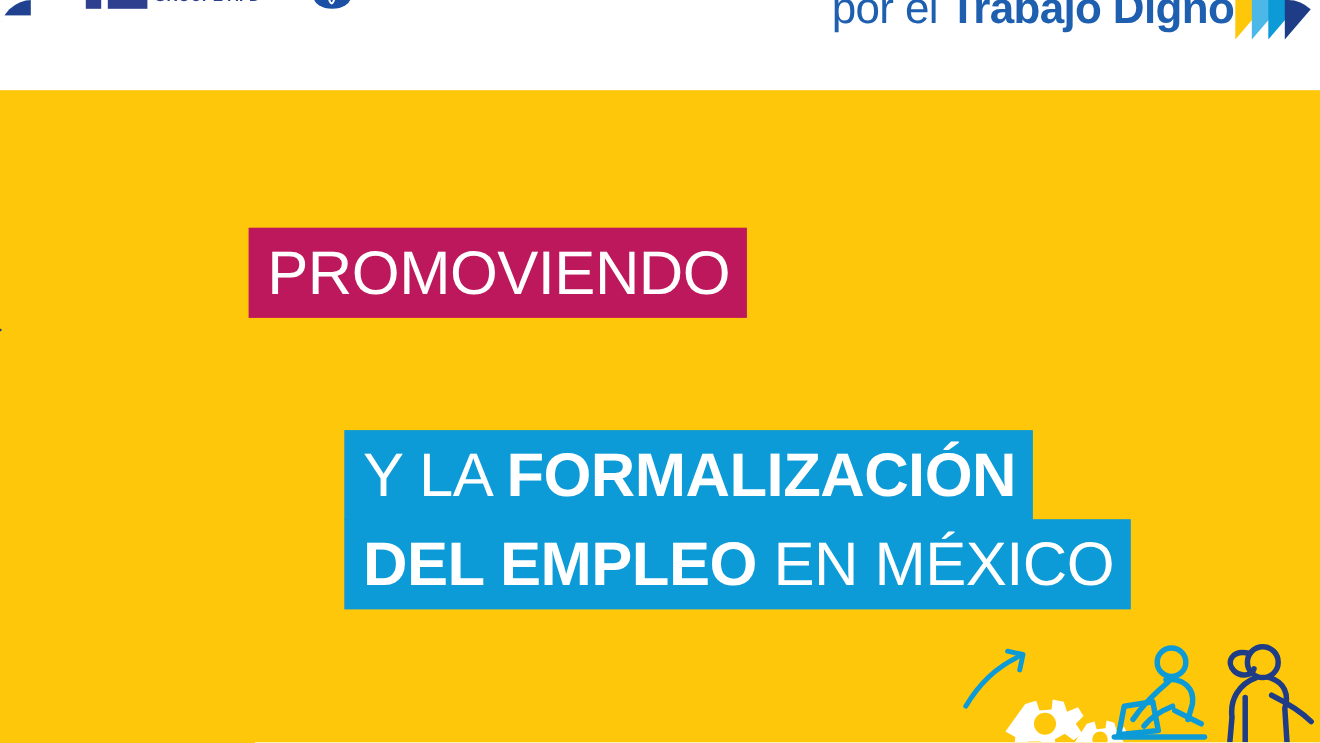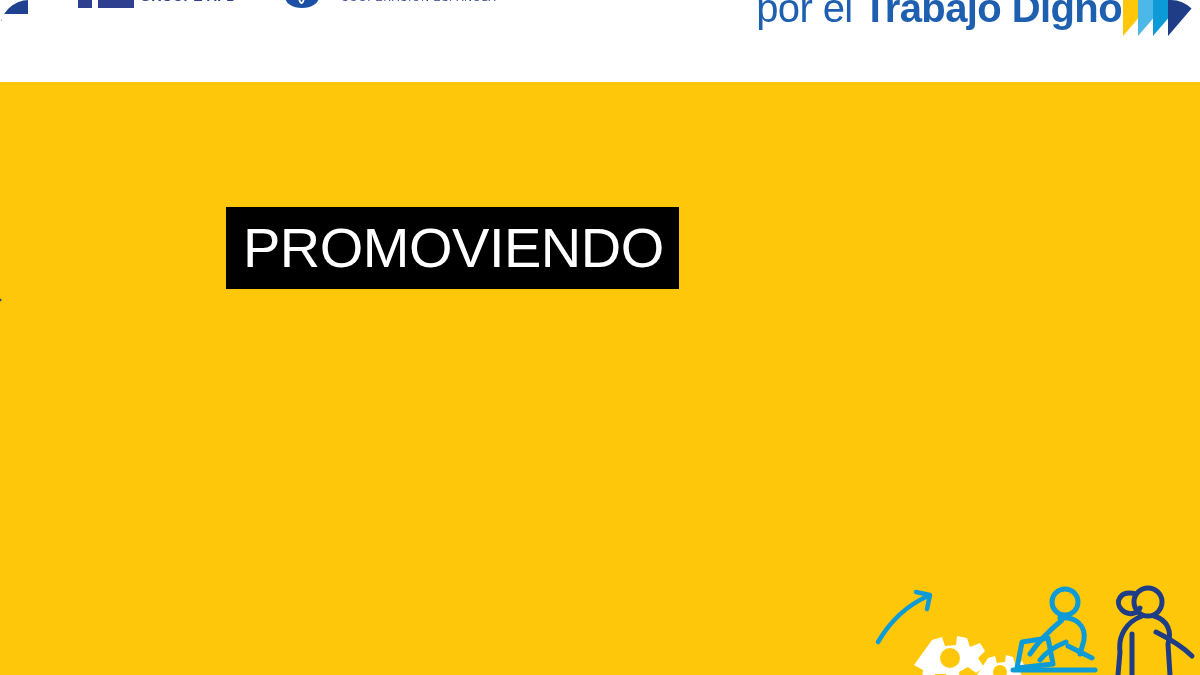--- a/index.html
+++ b/index.html
@@ -178,21 +178,21 @@
   }
   .hl-line {
     display: table;
     color: #ffffff;
     font-size: 56px;
     line-height: 1.0;
     letter-spacing: -0.5px;
     padding: 13px 15px 13px 17px;
     white-space: nowrap;
   }
-  .hl-navy { background: #000000; }
+  .hl-navy { background: #be185d; }
   .hl-line.l2 { margin-top: -1px; }
   .light { font-weight: 400; }
   .bold  { font-weight: bold; }
 
   .subhead {
     position: absolute;
     left: 313px;
     top: 309px;
   }
   .sh-line {
@@ -255,20 +255,28 @@
 
     <div class="edge-chevron"></div>
 
     <div class="headline">
       <div class="hl-line hl-navy l1">
           <span class="light">PROMOVIENDO</span>
         </div>
     </div>
 
     <div class="subhead">
+      <div class="sh-line l1">
+          <span class="light">Y LA </span>
+          <span class="bold">FORMALIZACIÓN</span>
+        </div>
+      <div class="sh-line l2">
+          <span class="bold">DEL EMPLEO </span>
+          <span class="light">EN MÉXICO</span>
+        </div>
     </div>
 
     <svg class="illustration" viewBox="0 0 330 95" xmlns="http://www.w3.org/2000/svg">
 
       <g fill="none" stroke="#0d9bd7" stroke-width="4.5" stroke-linecap="round" stroke-linejoin="round">
         <path d="M8 62 C 22 38, 40 24, 58 16"></path>
         <path d="M46 12 L60 15 L57 29"></path>
       </g>
 
       <g fill="#ffffff" stroke="none">

